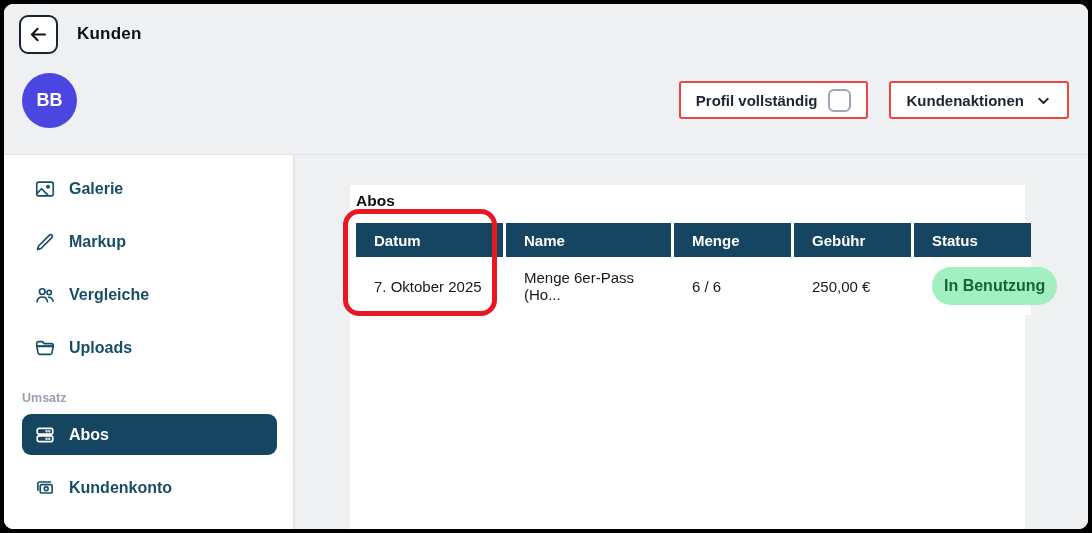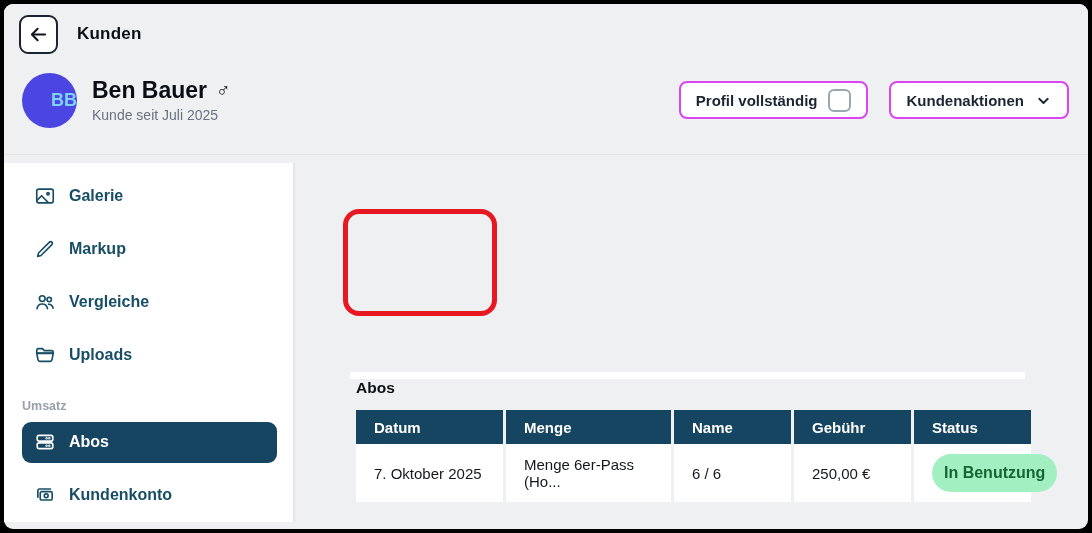--- a/index.html
+++ b/index.html
@@ -19,35 +19,35 @@
   .screen{position:relative;width:1092px;height:533px;background:#000;padding:4px;overflow:hidden;}
   .frame{width:100%;height:100%;border-radius:9px;overflow:hidden;background:var(--topbar-bg);display:flex;flex-direction:column;}
 
   
   .topbar{height:151px;flex:0 0 auto;background:var(--topbar-bg);border-bottom:1px solid #e2e4e8;}
   .topbar-row1{display:flex;align-items:center;gap:19px;padding:10px 16px 0 15px;height:50px;}
   .back-btn{width:39px;height:39px;background:#fff;border:2px solid #1b2433;border-radius:9px;
             display:flex;align-items:center;justify-content:center;cursor:pointer;color:#10151d;}
   .page-title{font-size:17px;font-weight:700;color:#0c1118;letter-spacing:.2px;}
   .topbar-row2{display:flex;align-items:center;padding:0 19px 0 18px;height:92px;}
-  .avatar{width:55px;height:55px;border-radius:50%;background:var(--avatar-bg);color:#7dd3fc;
-          display:flex;align-items:center;justify-content:flex-end;font-size:18px;font-weight:700;flex:0 0 auto;}
+  .avatar{width:55px;height:55px;border-radius:50%;background:var(--avatar-bg);color:#ffffff;
+          display:flex;align-items:center;justify-content:center;font-size:18px;font-weight:700;flex:0 0 auto;}
   .who{margin-left:15px;}
   .who-name-row{display:flex;align-items:center;gap:9px;}
   .who-name{font-size:23px;font-weight:700;color:#0b0f15;}
   .gender{font-size:19px;font-weight:700;color:#10151d;position:relative;top:-1px;}
   .who-sub{font-size:14px;color:#6b7280;font-weight:500;margin-top:3px;}
   .top-actions{margin-left:auto;display:flex;align-items:center;gap:21px;}
-  .btn{height:38px;background:#fff;border:2px solid #d946ef;border-radius:8px;display:flex;align-items:center;
+  .btn{height:38px;background:#fff;border:2px solid #ef4444;border-radius:3px;display:flex;align-items:center;
        gap:11px;padding:0 15px;font-size:15px;font-weight:600;color:#1c2532;cursor:pointer;}
   .checkbox{width:23px;height:23px;border:2px solid #9aa6b2;border-radius:6px;background:#fff;flex:0 0 auto;}
   .chev{color:#1c2532;display:flex;align-items:center;}
 
   
-  .content{flex:1;display:flex;min-height:0;align-items:center;}
+  .content{flex:1;display:flex;min-height:0;}
   .sidebar{width:291px;flex:0 0 auto;background:#fff;border-right:2px solid #e2e5e9;padding-top:7px;}
   .nav-item{height:53px;display:flex;align-items:center;gap:13px;padding-left:30px;
             color:var(--sidebar-item-text);font-size:16px;font-weight:600;cursor:pointer;}
   .nav-item .ico{display:flex;align-items:center;color:var(--sidebar-item-text);}
   .section-label{margin:17px 0 3px 18px;font-size:12.5px;font-weight:700;color:#9aa1ab;}
   .nav-slot{height:53px;display:flex;align-items:center;}
   .nav-item.active{height:41px;margin:6px 16px 6px 18px;padding-left:12px;border-radius:9px;
                    background:var(--sidebar-active-bg);color:#fff;flex:1;}
   .nav-item.active .ico{color:#fff;}
 
@@ -84,27 +84,20 @@
                 <path d="M11 5.5 4.5 12l6.5 6.5"></path>
             </svg>
           </span>
         </div>
         <div class="page-title">Kunden</div>
       </div>
 
       <div class="topbar-row2">
         <div class="avatar">
           <span>BB</span>
-        </div>
-        <div class="who">
-          <div class="who-name-row">
-            <span class="who-name">Ben Bauer</span>
-            <span class="gender">♂</span>
-          </div>
-          <div class="who-sub">Kunde seit Juli 2025</div>
         </div>
 
         <div class="top-actions">
           <div class="btn">
             <span>Profil vollständig</span>
             <span class="checkbox"></span>
           </div>
           <div class="btn">
             <span>Kundenaktionen</span>
             <span class="chev">
@@ -193,22 +186,22 @@
 
       </div>
 
       <div class="main">
         <div class="card">
           <div class="card-heading">Abos</div>
 
           <div class="table">
             <div class="thead">
               <div class="th">Datum</div>
+              <div class="th">Name</div>
               <div class="th">Menge</div>
-              <div class="th">Name</div>
               <div class="th">Gebühr</div>
               <div class="th">Status</div>
             </div>
             <div class="trow">
               <div class="td">7. Oktober 2025</div>
               <div class="td">Menge 6er-Pass (Ho...</div>
               <div class="td">6 / 6</div>
               <div class="td">250,00 €</div>
               <div class="td">
                 <span class="badge">In Benutzung</span>

